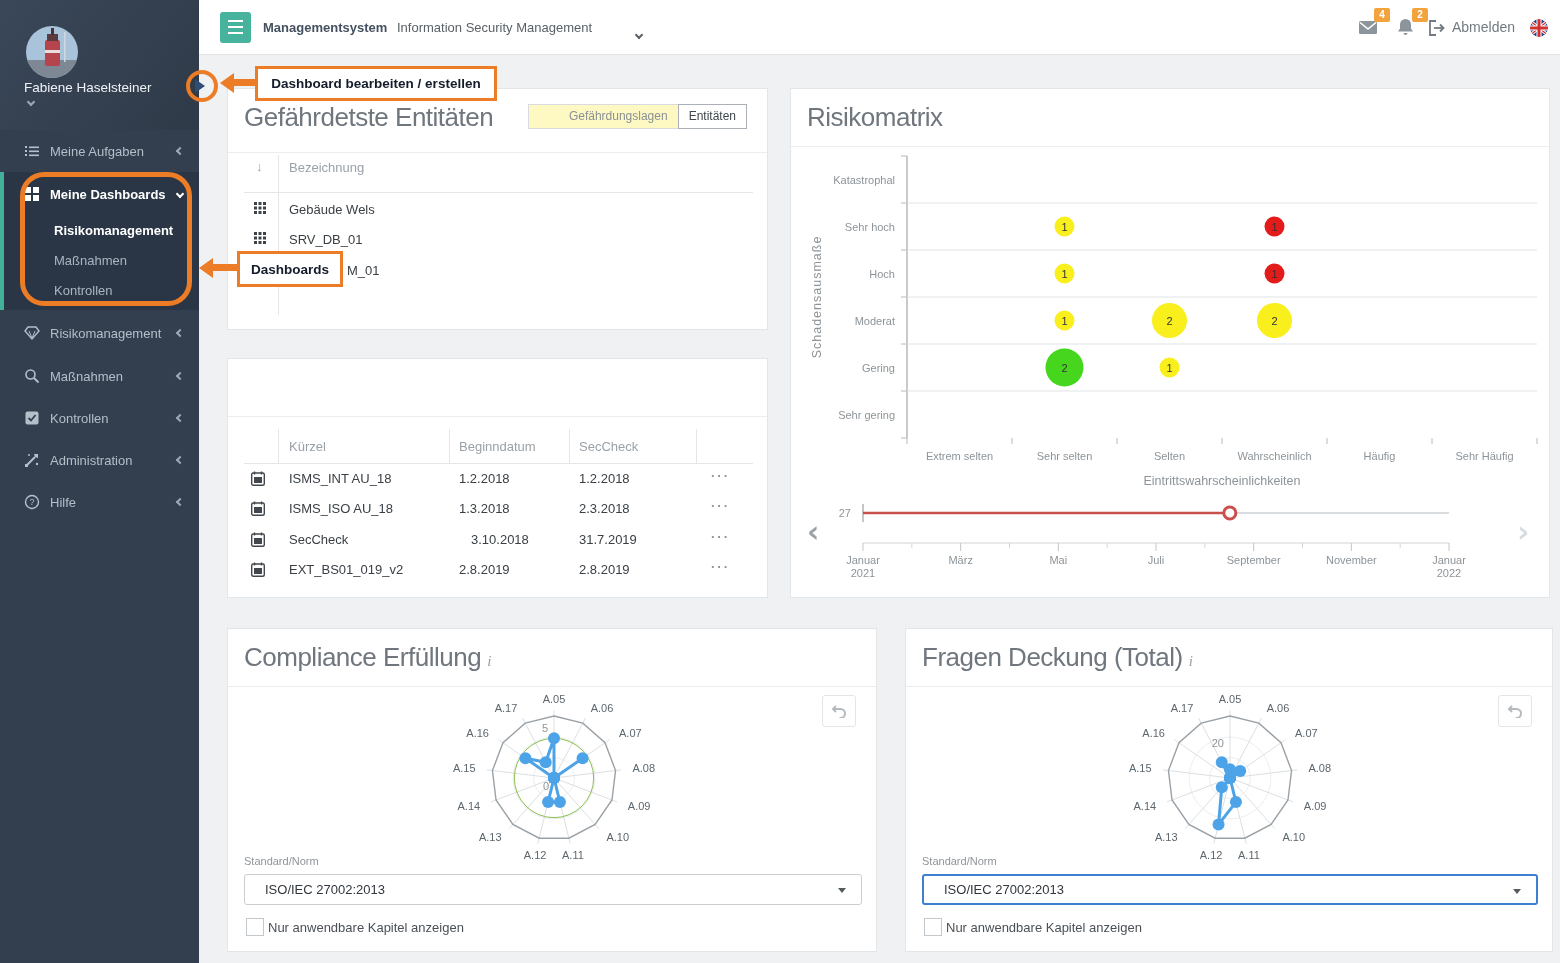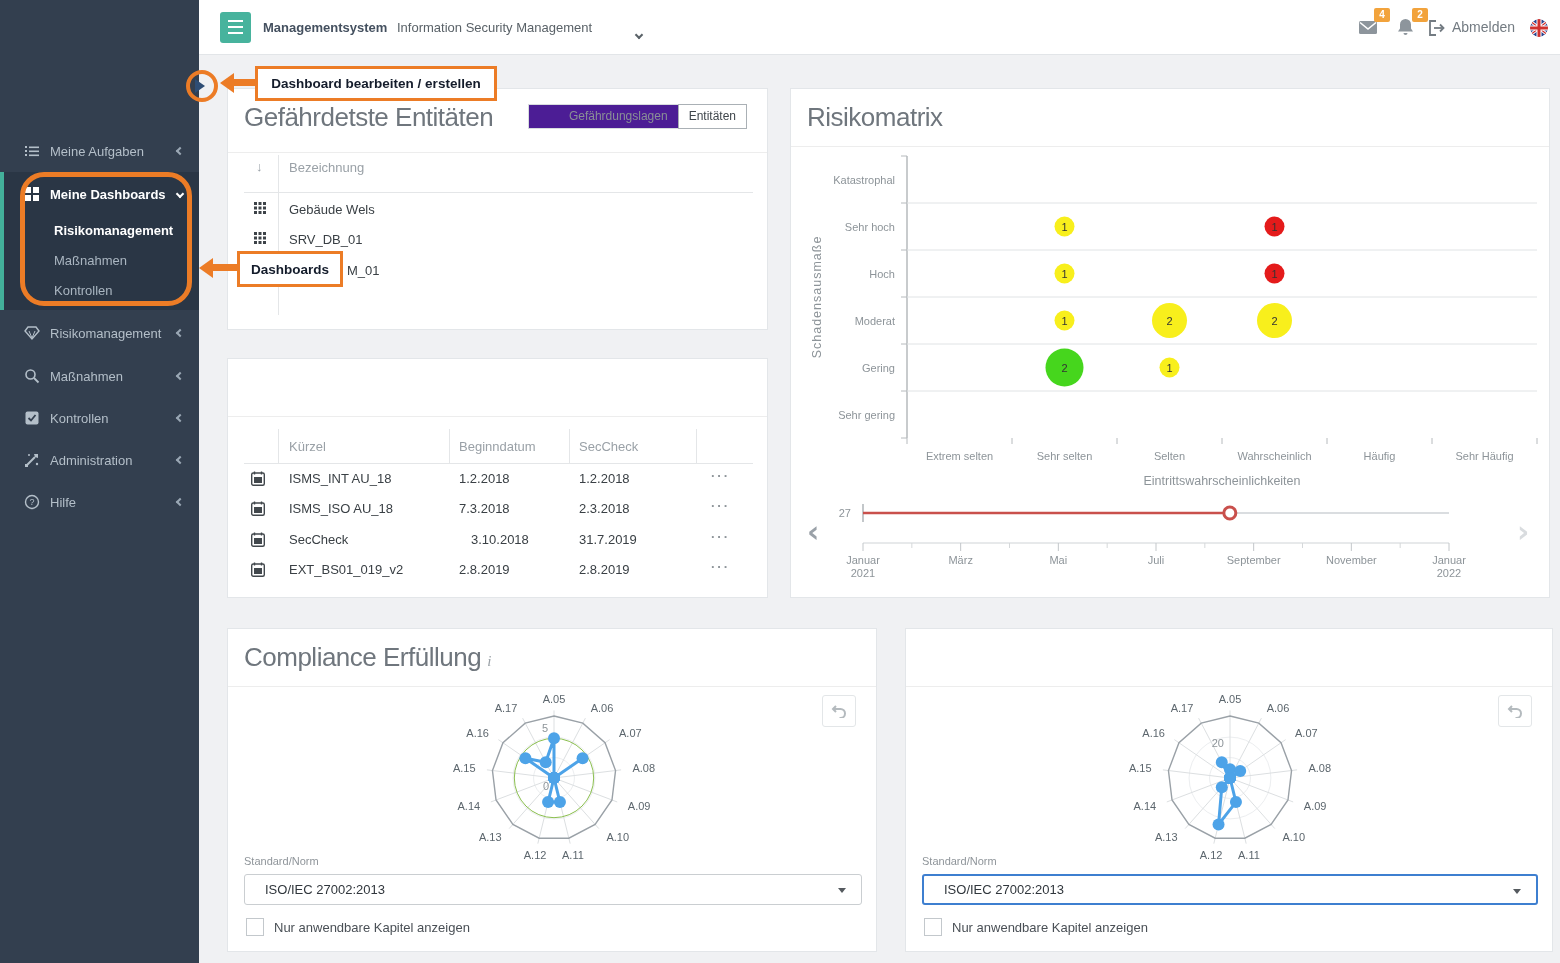--- a/index.html
+++ b/index.html
@@ -57,21 +57,21 @@
 
   
   .panel { position:absolute; background:#fff; border:1px solid #e3e6e9; }
   .panel-title { position:absolute; left:16px; top:13px; font-size:26px; font-weight:300; color:#6f767d; letter-spacing:-0.5px; white-space:nowrap; }
   .panel-title i { font-family:"Liberation Serif",serif; font-size:15px; color:#9aa1a7; margin-left:6px; }
   .panel-div { position:absolute; left:0; top:57px; width:100%; border-top:1px solid #ededed; }
 
   
   .tabs { position:absolute; right:20px; top:15px; display:flex; }
   .tab { height:25px; padding:0 10px; font-size:12px; line-height:23px; cursor:pointer; }
-  .tab.inactive { background:#4c1d95; color:#8a9096; border:1px solid #d8dcdf; border-right:none;padding-left:40px; }
+  .tab.inactive { background:#fef9c3; color:#8a9096; border:1px solid #d8dcdf; border-right:none;padding-left:40px; }
   .tab.active { background:#fff; color:#3f464c; border:1px solid #aab0b5; }
   .th { position:absolute; font-size:13px; color:#9aa1a7; white-space:nowrap; }
   .td { position:absolute; font-size:13px; color:#3a4045; white-space:nowrap; }
   .vsep { position:absolute; width:1px; background:#e4e6e8; }
   .hsep { position:absolute; height:1px; background:#e4e6e8; }
   .dots-icon { position:absolute; width:12px; height:12px; }
   .cal-icon { position:absolute; width:14px; height:15px; }
   .row-menu { position:absolute; font-size:13px; font-weight:bold; color:#8d9499; letter-spacing:2px; cursor:pointer; }
 
   
@@ -82,26 +82,41 @@
   
   .radar-svg { position:absolute; top:19px; }
   .undo-btn { position:absolute; top:66px; width:34px; height:32px; border:1px solid #e3e6e8; border-radius:3px; background:#fff; cursor:pointer;
               display:flex; align-items:center; justify-content:center; }
   .field-label { position:absolute; left:16px; top:226px; font-size:11px; color:#8f959a; }
   .select { position:absolute; left:16px; top:245px; height:31px; border:1px solid #caced1; border-radius:3px; background:#fff;
             font-size:13px; color:#30363c; line-height:29px; padding-left:20px; cursor:pointer; }
   .select.focused { border:2px solid #3e7fd0; line-height:27px; }
   .select .caret { position:absolute; right:15px; top:13px; width:0; height:0; border-left:4.5px solid transparent; border-right:4.5px solid transparent; border-top:5px solid #555a5f; }
   .checkbox { position:absolute; left:18px; top:289px; width:18px; height:18px; border:1px solid #c3c8cc; background:#fff; cursor:pointer; }
-  .cb-label { position:absolute; left:46px; top:291px; font-size:13px; color:#4a5056; }
+  .cb-label { position:absolute; left:40px; top:291px; font-size:13px; color:#4a5056; }
 </style>
 </head>
 <body>
 
 <div id="sidebar" class="abs">
+  <div id="sb-top">
+    <div id="avatar">
+      <svg width="52" height="52" viewBox="0 0 52 52">
+        <rect width="52" height="52" fill="#a9c3da"></rect>
+        <rect x="0" y="34" width="52" height="18" fill="#7e8894"></rect>
+        <rect x="19" y="14" width="15" height="26" rx="2" fill="#b5444c"></rect>
+        <rect x="19" y="24" width="15" height="3" fill="#e8dede"></rect>
+        <rect x="21" y="8" width="11" height="7" fill="#5a3b40"></rect>
+        <rect x="25" y="2" width="3" height="7" fill="#4a3136"></rect>
+        <rect x="38" y="6" width="1.5" height="30" fill="#cfd8e0"></rect>
+      </svg>
+    </div>
+    <div id="user-name">Fabiene Haselsteiner</div>
+    <span id="user-chev" class="chv chv-down"></span>
+  </div>
 
   <div class="sb-item" style="top:136px;">
     <svg class="sb-icon" viewBox="0 0 16 16">
       <rect x="1" y="3" width="2" height="2" fill="#b4bfc9"></rect>
         <rect x="5" y="3.5" width="10" height="1.6" fill="#b4bfc9"></rect>
       <rect x="1" y="7" width="2" height="2" fill="#b4bfc9"></rect>
         <rect x="5" y="7.5" width="10" height="1.6" fill="#b4bfc9"></rect>
       <rect x="1" y="11" width="2" height="2" fill="#b4bfc9"></rect>
         <rect x="5" y="11.5" width="10" height="1.6" fill="#b4bfc9"></rect>
     </svg>
@@ -290,21 +305,21 @@
     <div class="td" style="left: 231px; top: 112px;">1.2.2018</div>
     <div class="td" style="left: 351px; top: 112px;">1.2.2018</div>
     <div class="row-menu" style="left: 483px; top: 109px;">···</div>
     <svg class="cal-icon" viewBox="0 0 14 15" style="left: 23px; top: 142px;">
       <rect x="0.7" y="2" width="12.6" height="12.3" rx="1.5" fill="none" stroke="#41474c" stroke-width="1.4"></rect>
       <line x1="3.5" y1="0.5" x2="3.5" y2="3.5" stroke="#41474c" stroke-width="1.4"></line>
       <line x1="10.5" y1="0.5" x2="10.5" y2="3.5" stroke="#41474c" stroke-width="1.4"></line>
       <rect x="3" y="6" width="8" height="6" fill="#41474c"></rect>
     </svg>
     <div class="td" style="left: 61px; top: 142px;">ISMS_ISO AU_18</div>
-    <div class="td" style="left: 231px; top: 142px;">7.3.2018</div>
+    <div class="td" style="left: 231px; top: 142px;">1.3.2018</div>
     <div class="td" style="left: 351px; top: 142px;">2.3.2018</div>
     <div class="row-menu" style="left: 483px; top: 139px;">···</div>
     <svg class="cal-icon" viewBox="0 0 14 15" style="left: 23px; top: 173px;">
       <rect x="0.7" y="2" width="12.6" height="12.3" rx="1.5" fill="none" stroke="#41474c" stroke-width="1.4"></rect>
       <line x1="3.5" y1="0.5" x2="3.5" y2="3.5" stroke="#41474c" stroke-width="1.4"></line>
       <line x1="10.5" y1="0.5" x2="10.5" y2="3.5" stroke="#41474c" stroke-width="1.4"></line>
       <rect x="3" y="6" width="8" height="6" fill="#41474c"></rect>
     </svg>
     <div class="td" style="left: 61px; top: 173px;">SecCheck</div>
     <div class="td" style="left: 231px; top: 173px; margin-left: 12px;">3.10.2018</div>
@@ -475,20 +490,23 @@
   <div class="field-label">Standard/Norm</div>
   <div class="select" style="width:618px;">
     <span>ISO/IEC 27002:2013</span>
     <span class="caret"></span>
   </div>
   <div class="checkbox"></div>
   <div class="cb-label">Nur anwendbare Kapitel anzeigen</div>
 </div>
 
 <div class="panel" style="left:905px; top:628px; width:648px; height:324px;">
+  <div class="panel-title">
+    <span>Fragen Deckung (Total)</span><i>i</i>
+  </div>
   <div class="panel-div"></div>
   <div class="undo-btn" style="left:592px;">
     <svg width="16" height="14" viewBox="0 0 16 14">
       <path d="M5 2 L2 5 L5 8" fill="none" stroke="#b4babe" stroke-width="2"></path>
       <path d="M2.5 5 h7 a4.5 4.5 0 0 1 0 9 h-1" fill="none" stroke="#b4babe" stroke-width="2"></path>
     </svg>
   </div>
   <svg class="radar-svg" style="left:194px;" width="260" height="260">
       <circle cx="130" cy="130" r="20.46" fill="none" stroke="#eceef0"></circle>
       <circle cx="130" cy="130" r="40.92" fill="none" stroke="#eceef0"></circle>

